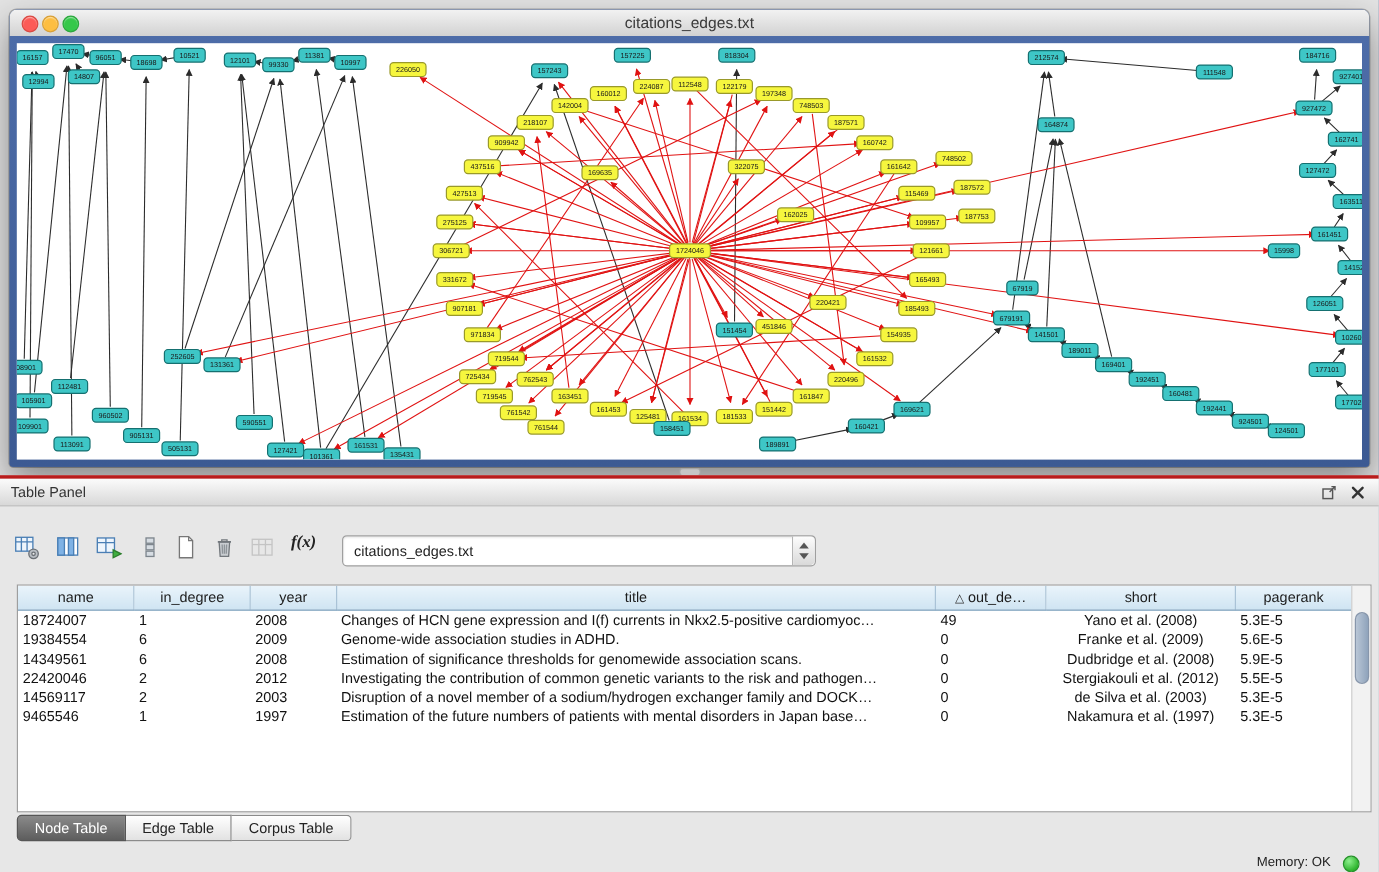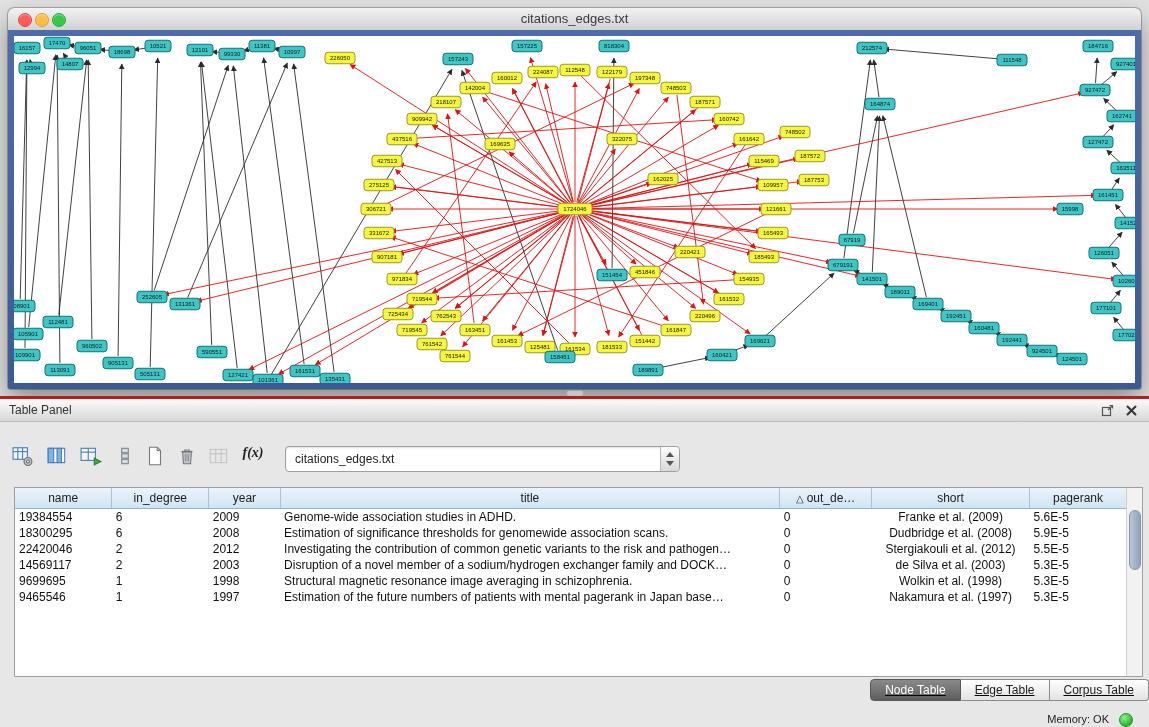--- a/index.html
+++ b/index.html
@@ -105,21 +105,21 @@
     position:absolute; right:0; top:0; bottom:0; width:15px;
     background:#f2f2f2; border-left:1px solid #cfcfcf;
   }
   #v-thumb{
     position:absolute; left:2px; top:22px; width:10px; height:58px;
     border-radius:6px; background:linear-gradient(90deg,#b9c6d6,#8fa3bb);
     border:1px solid #8796ab;
   }
 
   
-  #tab-bar{position:absolute; left:14px; right:0; top:280px; display:flex; justify-content:flex-end;text-decoration:underline;}
+  #tab-bar{position:absolute; left:14px; right:0; top:280px; display:flex; justify-content:flex-start;}
   .seg{
     height:20px; line-height:20px; padding:0 14px; font-size:12px;
     border:1px solid #8b8b8b; border-left:none;
     background:linear-gradient(#ffffff,#e2e2e2); color:#222; cursor:default;
   }
   .seg:first-child{border-left:1px solid #8b8b8b; border-radius:4px 0 0 4px;}
   .seg:last-child{border-radius:0 4px 4px 0;}
   .seg.active{background:linear-gradient(#8a8a8a,#5d5d5d); color:#fff; border-color:#565656;}
 
   
@@ -624,30 +624,39 @@
             <th>in_degree</th>
             <th>year</th>
             <th>title</th>
             <th><span class="sort-glyph">△</span>out_de…</th>
             <th>short</th>
             <th>pagerank</th>
           </tr>
         </thead>
       <tbody id="table-body">
           <tr>
+            <td>18724007</td>
+            <td>1</td>
+            <td>2008</td>
+            <td>Changes of HCN gene expression and I(f) currents in Nkx2.5-positive cardiomyoc…</td>
+            <td>49</td>
+            <td class="center">Yano et al. (2008)</td>
+            <td>5.3E-5</td>
+          </tr>
+          <tr>
             <td>19384554</td>
             <td>6</td>
             <td>2009</td>
             <td>Genome-wide association studies in ADHD.</td>
             <td>0</td>
             <td class="center">Franke et al. (2009)</td>
             <td>5.6E-5</td>
           </tr>
           <tr>
-            <td>18300295</td>
+            <td>14349561</td>
             <td>6</td>
             <td>2008</td>
             <td>Estimation of significance thresholds for genomewide association scans.</td>
             <td>0</td>
             <td class="center">Dudbridge et al. (2008)</td>
             <td>5.9E-5</td>
           </tr>
           <tr>
             <td>22420046</td>
             <td>2</td>
@@ -660,33 +669,24 @@
           <tr>
             <td>14569117</td>
             <td>2</td>
             <td>2003</td>
             <td>Disruption of a novel member of a sodium/hydrogen exchanger family and DOCK…</td>
             <td>0</td>
             <td class="center">de Silva et al. (2003)</td>
             <td>5.3E-5</td>
           </tr>
           <tr>
-            <td>9699695</td>
-            <td>1</td>
-            <td>1998</td>
-            <td>Structural magnetic resonance image averaging in schizophrenia.</td>
-            <td>0</td>
-            <td class="center">Wolkin et al. (1998)</td>
-            <td>5.3E-5</td>
-          </tr>
-          <tr>
             <td>9465546</td>
             <td>1</td>
             <td>1997</td>
-            <td>Estimation of the future numbers of patients with mental pagerank in Japan base…</td>
+            <td>Estimation of the future numbers of patients with mental disorders in Japan base…</td>
             <td>0</td>
             <td class="center">Nakamura et al. (1997)</td>
             <td>5.3E-5</td>
           </tr>
         </tbody>
     </table>
     <div id="v-scrollbar">
       <div id="v-thumb"></div>
     </div>
   </div>

